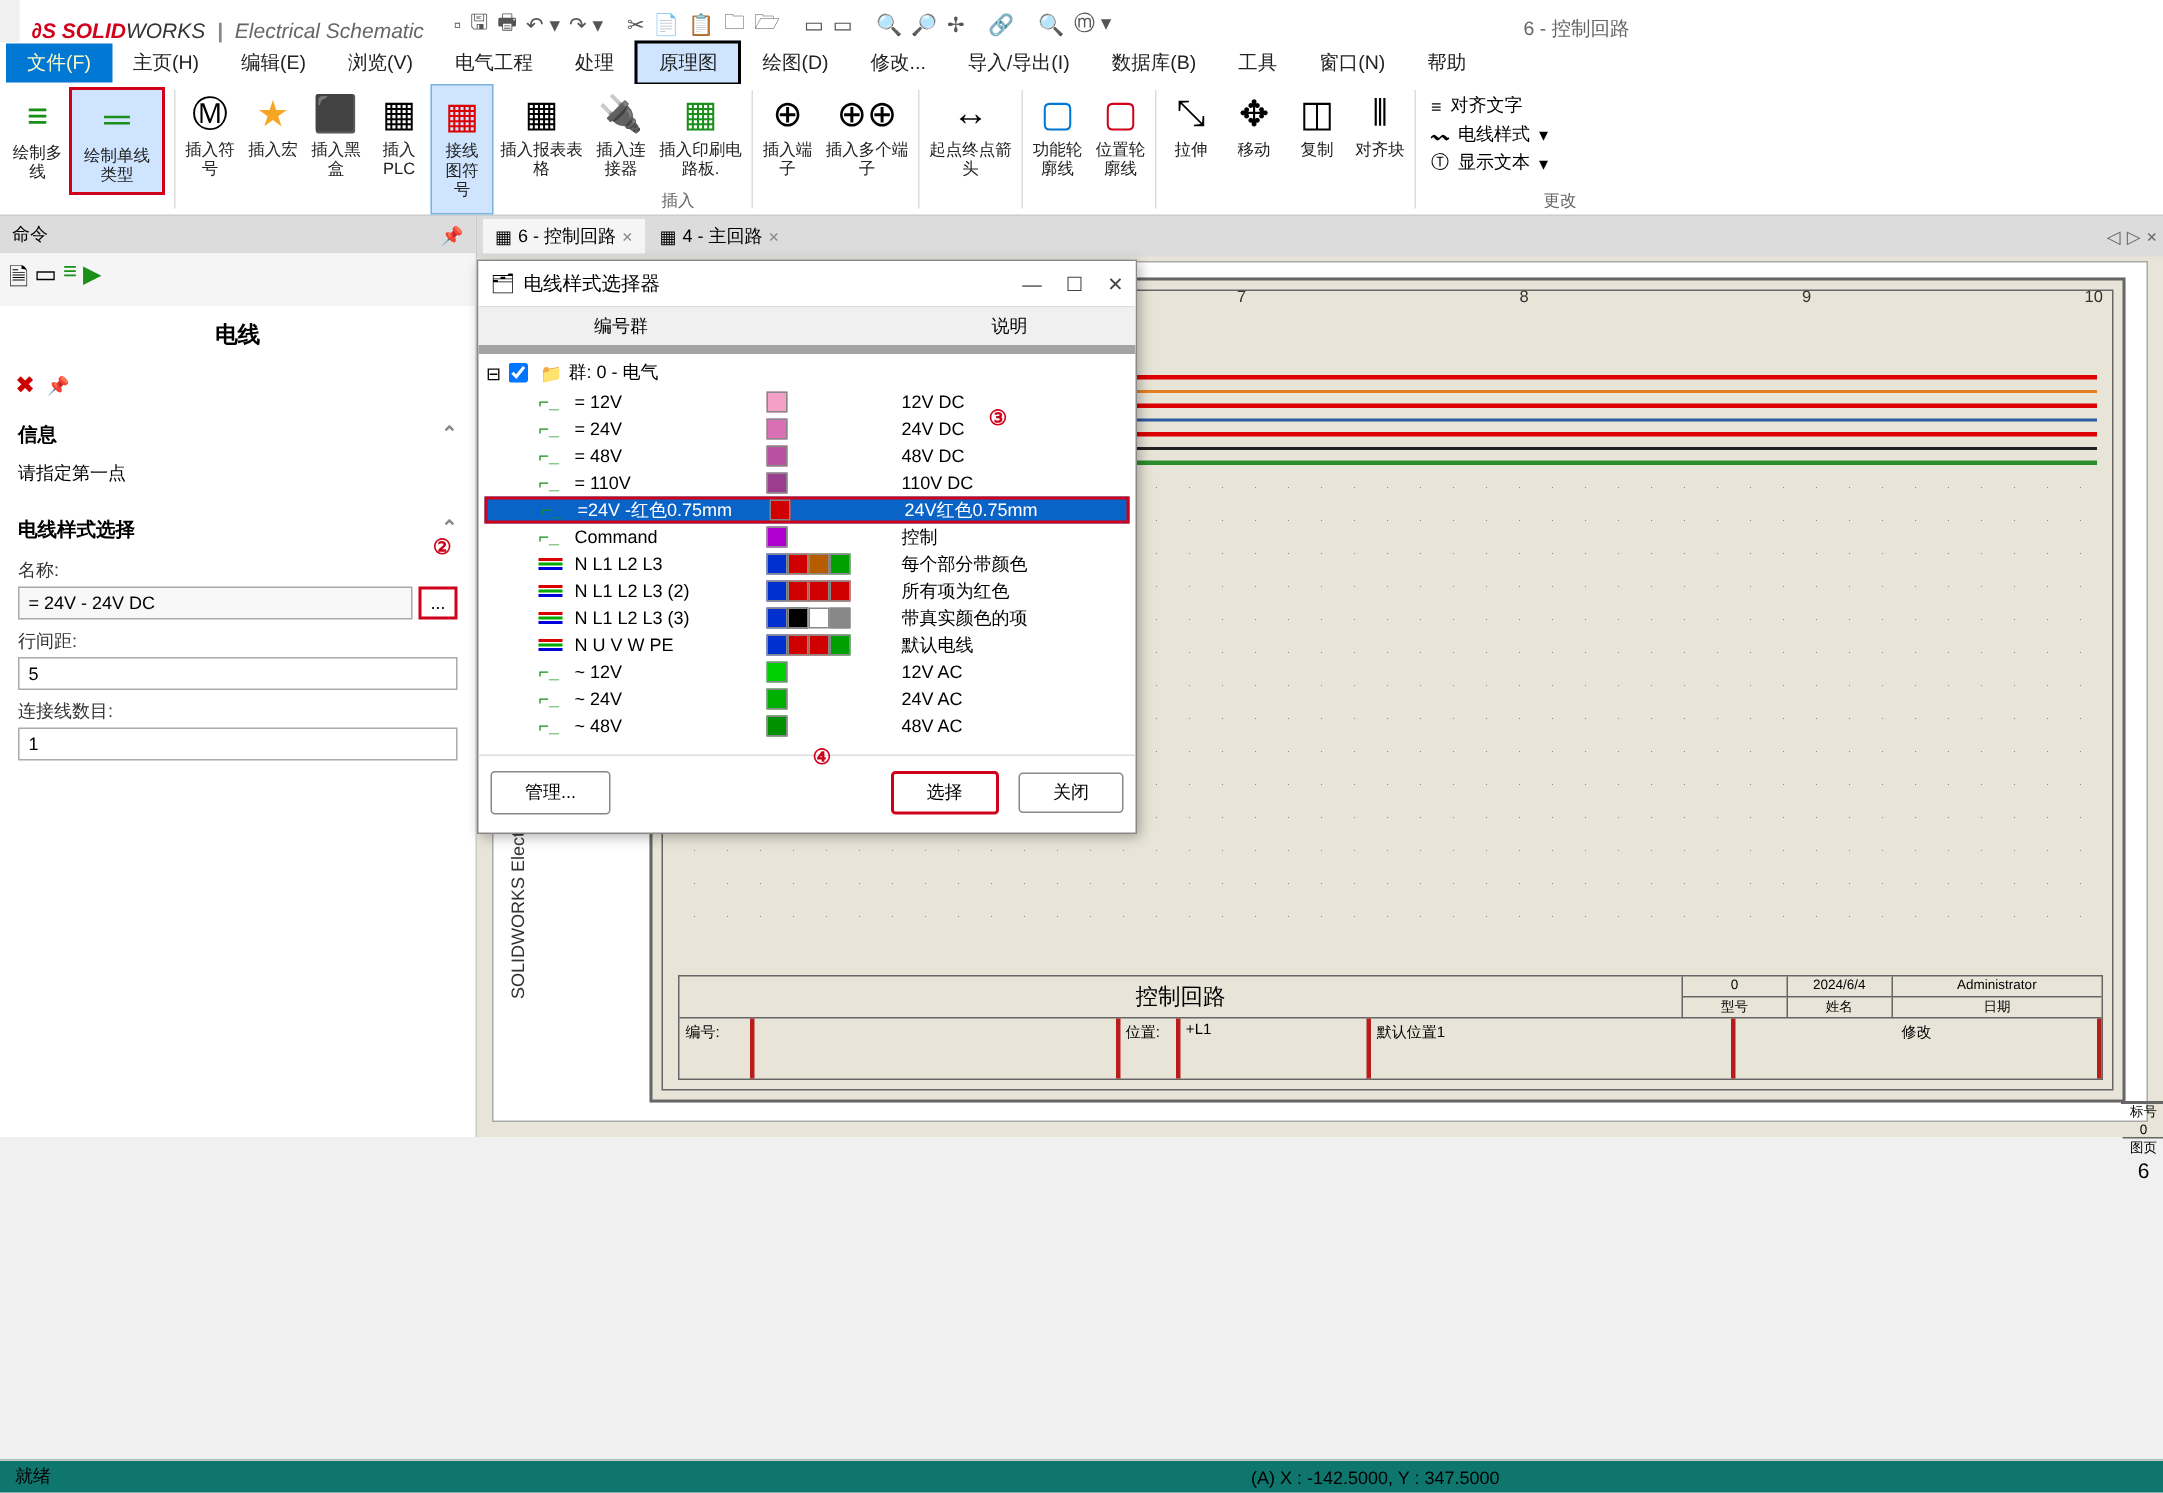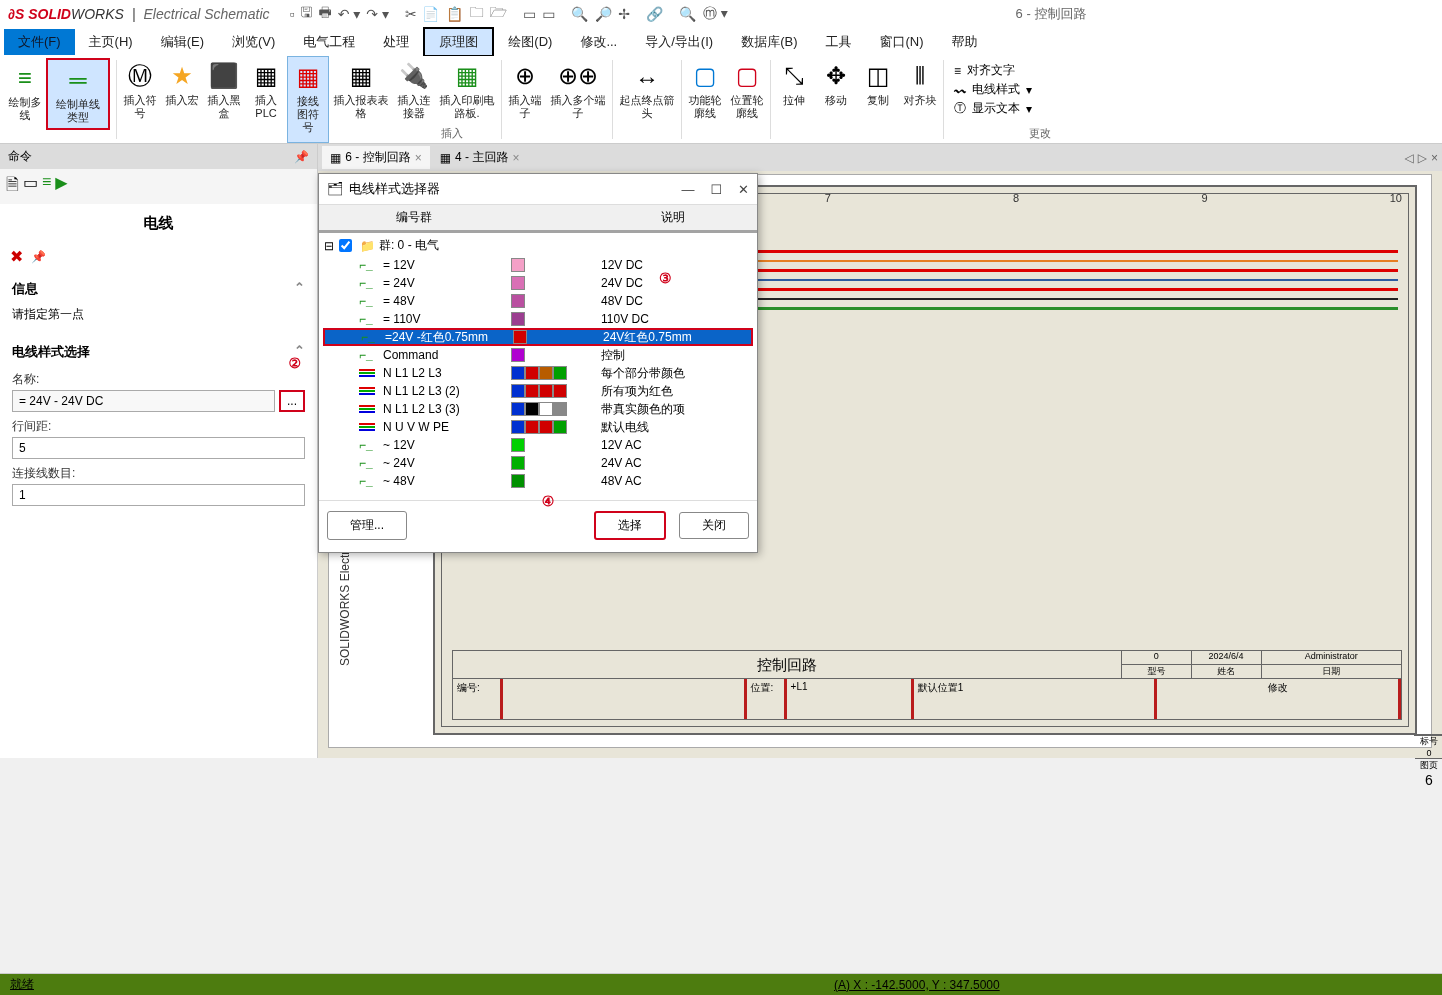--- a/index.html
+++ b/index.html
@@ -1,30 +1,30 @@
 <!DOCTYPE html>
 <html><head>
 <meta charset="utf-8">
 <style>
   * { box-sizing: border-box; margin: 0; padding: 0; font-family: "Microsoft YaHei", Arial, sans-serif; }
   body { background: #f0f0f0; width: 1442px; height: 995px; overflow: hidden; font-size: 12px; }
   
-  .titlebar { background: #fff; height: 28px; display: flex; align-items: center; padding: 0 8px; }
+  .titlebar { background: #fff; height: 28px; display: flex; align-items: flex-end; padding: 0 8px; margin-left: 13px; }
   .title-logo { color: #d0021b; font-weight: bold; font-size: 14px; font-style: italic; }
   .title-logo .solid { font-weight: bold; }
   .title-logo .rest { color: #333; font-weight: normal; font-style: italic; }
   .title-logo .sep { color: #888; margin: 0 4px; }
   .title-logo .elec { color: #666; font-weight: normal; }
   .qat { margin-left: 20px; display: flex; gap: 6px; align-items: center; }
   .qat span { color: #555; font-size: 14px; cursor: pointer; }
   .title-doc { position: absolute; left: 50%; transform: translateX(-50%); margin-left: 330px; color: #666; font-size: 13px; }
   
   .menubar { background: #fff; display: flex; height: 28px; align-items: center; padding: 0 4px; }
   .menubar .mitem { padding: 4px 14px; cursor: pointer; font-size: 13px; color: #222; }
-  .menubar .mitem.file { background: #0078d4; color: #0f172a; }
+  .menubar .mitem.file { background: #0078d4; color: #fef9c3; }
   .menubar .mitem.active { border: 2px solid #000000; background: #cfe5ff; }
   
   .ribbon { background: #fff; height: 88px; border-bottom: 1px solid #ccc; display: flex; position: relative; }
   .ribbon-group { display: flex; flex-direction: column; align-items: center; padding: 2px 4px 0; }
   .ribbon-buttons { display: flex; }
   .ribbon-btn { display: flex; flex-direction: column; align-items: center; justify-content: flex-start; padding: 4px 4px; width: 48px; cursor: pointer; }
   .ribbon-btn.wide { width: 64px; }
   .ribbon-btn.narrow { width: 42px; }
   .ribbon-icon { width: 32px; height: 32px; display: flex; align-items: center; justify-content: center; font-size: 24px; }
   .ribbon-label { font-size: 11px; color: #222; text-align: center; line-height: 13px; margin-top: 2px; }
@@ -79,40 +79,40 @@
   .titleblock { position: absolute; bottom: 6px; left: 10px; right: 6px; height: 70px; border: 1px solid #666; background: #e8e5d8; }
   .tb-main { position: absolute; top: 0; left: 0; right: 280px; height: 28px; border-bottom: 1px solid #666; text-align: center; line-height: 28px; font-size: 15px; }
   .tb-grid { position: absolute; top: 28px; left: 0; right: 0; bottom: 0; display: flex; font-size: 10px; }
   .tb-cell { border-right: 3px solid #b91c1c; padding: 2px 4px; flex: 1; }
   .sw-logo-vert { position: absolute; left: -90px; bottom: 60px; transform: rotate(-90deg); transform-origin: left bottom; font-size: 12px; color: #333; white-space: nowrap; }
   
   .dialog { position: absolute; top: 173px; left: 318px; width: 440px; background: #fff; border: 1px solid #888; box-shadow: 2px 2px 8px rgba(0,0,0,0.3); z-index: 100; }
   .dlg-title { background: #fff; padding: 6px 8px; display: flex; align-items: center; font-size: 13px; border-bottom: 1px solid #ddd; }
   .dlg-title-icon { width: 16px; height: 16px; margin-right: 6px; }
   .dlg-controls { margin-left: auto; display: flex; gap: 16px; color: #444; cursor: pointer; }
-  .dlg-header { display: flex; background: #f0f0f0; border-bottom: 3px solid #a3a3a3; font-size: 12px; padding: 4px 0; }
+  .dlg-header { display: flex; background: #f0f0f0; border-bottom: 6px solid #a3a3a3; font-size: 12px; padding: 4px 0; }
   .dlg-col1 { width: 190px; text-align: center; }
   .dlg-col2 { width: 80px; }
   .dlg-col3 { flex: 1; text-align: center; }
   .tree { padding: 2px 4px; }
   .tree-root { display: flex; align-items: center; padding: 2px 0; font-size: 12px; }
   .tree-root .exp { width: 12px; text-align: center; cursor: pointer; }
   .tree-root input[type=checkbox] { margin: 0 4px; }
   .tree-item { display: flex; align-items: center; padding: 1px 0 1px 36px; font-size: 12px; cursor: pointer; height: 18px; }
   .tree-item.selected { background: #0a64c8; color: #fff; border: 2px solid #d0021b; }
   .tree-icon { width: 18px; height: 12px; margin-right: 6px; display: inline-flex; align-items: center; }
   .tree-name { width: 128px; }
   .tree-colors { width: 90px; display: flex; gap: 0; }
   .sw { width: 14px; height: 14px; border: 1px solid #888; }
   .tree-desc { flex: 1; }
   .dlg-footer { display: flex; justify-content: space-between; padding: 10px 8px 12px; border-top: 1px solid #ddd; margin-top: 8px; }
   .dlg-btn { padding: 4px 22px; border: 1px solid #888; background: #fff; border-radius: 3px; font-size: 12px; cursor: pointer; }
   .dlg-btn.primary { border: 2px solid #d0021b; }
   
-  .statusbar { position: absolute; bottom: 0; left: 0; right: 0; height: 22px; background: #4d7c0f; border-top: 1px solid #ccc; display: flex; align-items: center; padding: 0 10px; font-size: 12px; text-decoration: underline; }
+  .statusbar { position: absolute; bottom: 0; left: 0; right: 0; height: 22px; background: #0f766e; border-top: 1px solid #ccc; display: flex; align-items: center; padding: 0 10px; font-size: 12px; }
   .status-right { margin-left: 800px; }
   .multi-icon { display:flex; flex-direction:column; gap:1px; }
   .multi-icon span { height:2px; }
 </style>
 </head>
 <body>
 
 <div class="titlebar">
   <span class="title-logo">
     <span style="color:#d0021b; font-weight:bold;">∂S </span>

